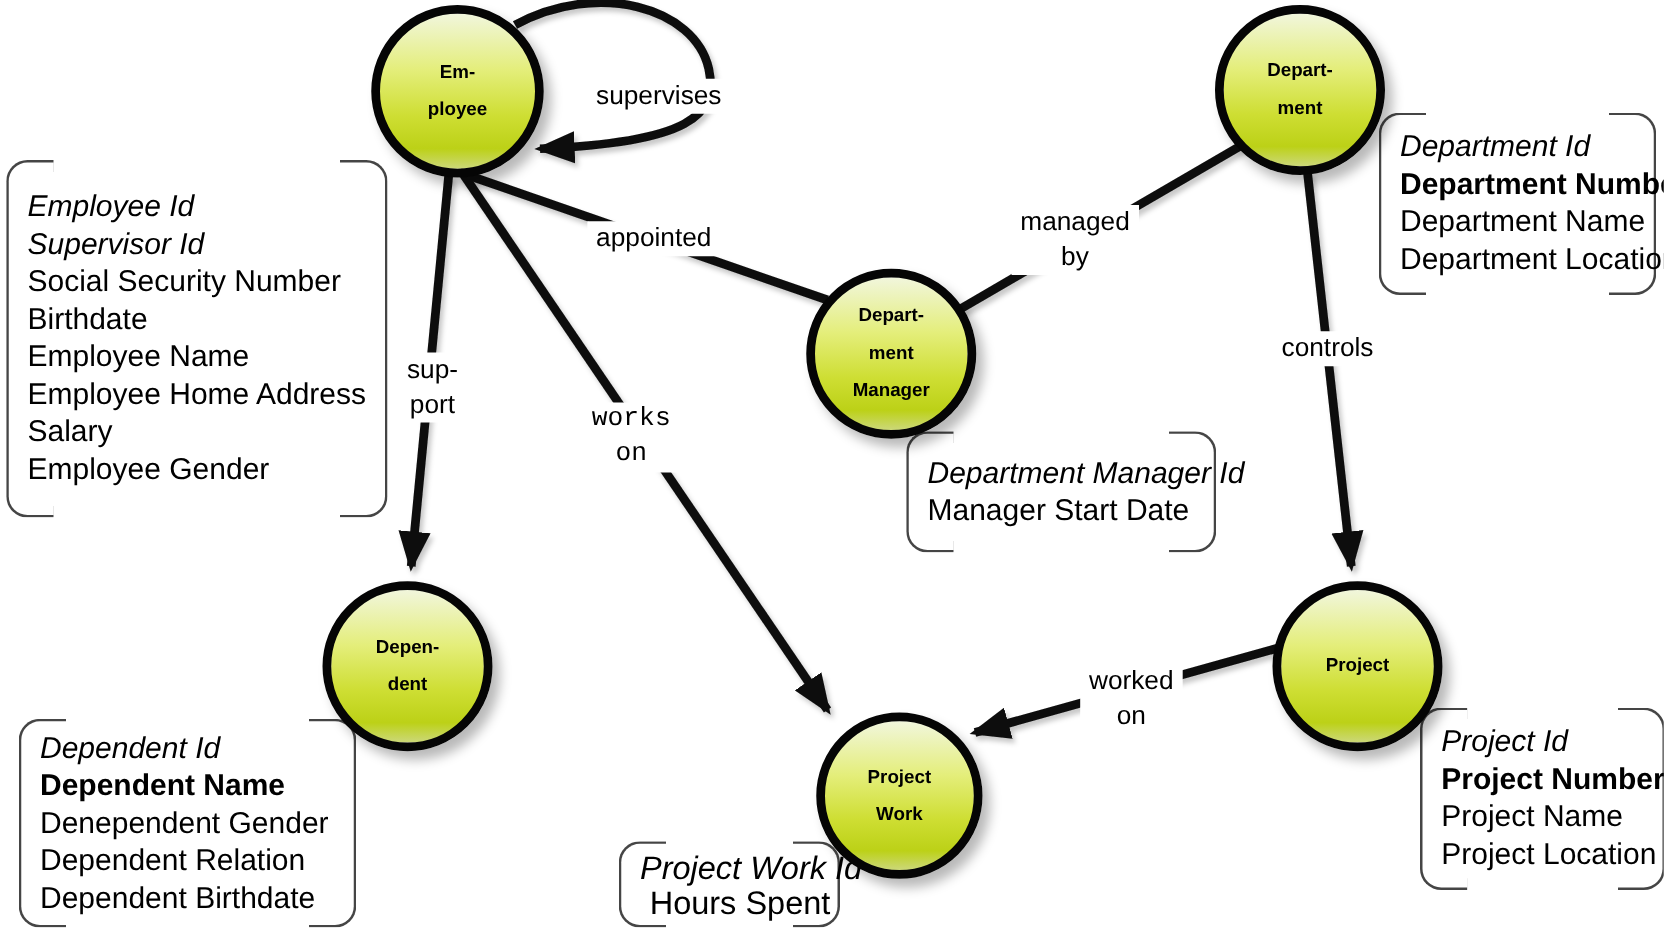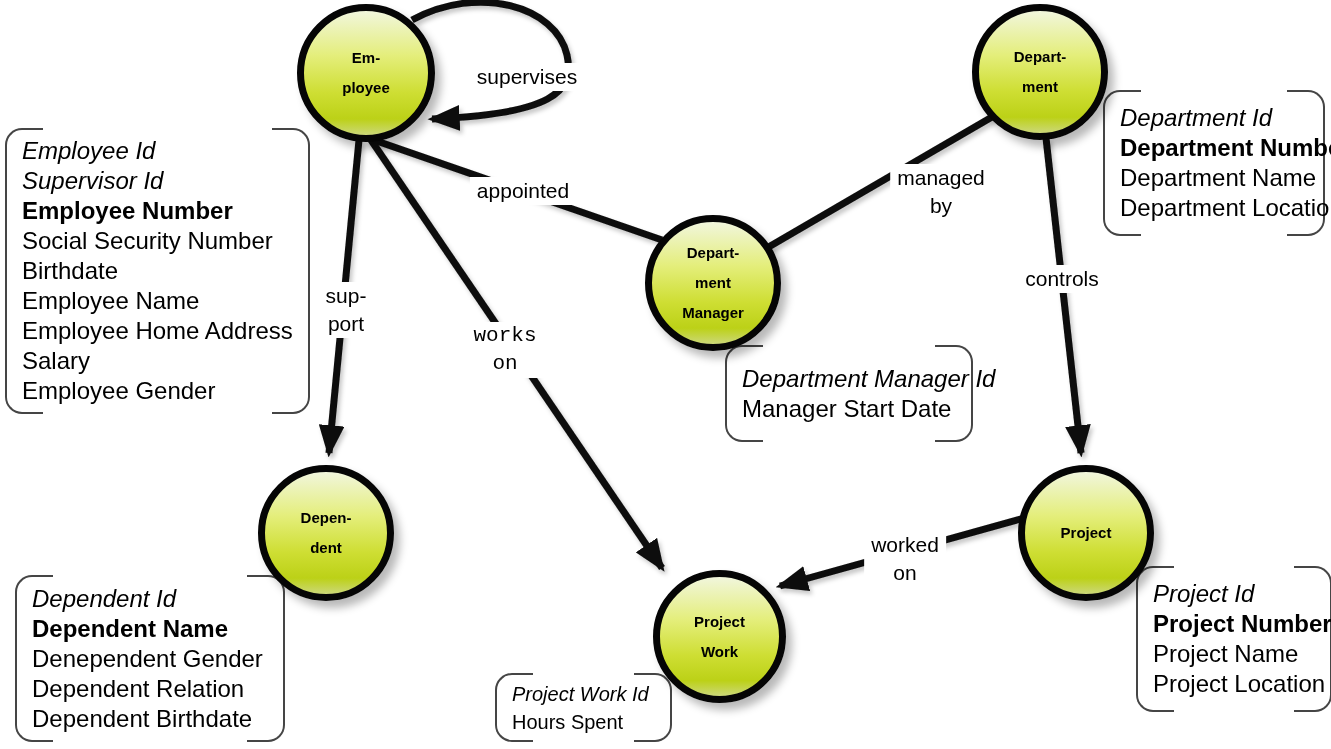--- a/index.html
+++ b/index.html
@@ -82,21 +82,20 @@
 
 <div class="node" style="left:653px;top:570px;width:119px;height:119px;">Project
 Work</div>
 
 <div class="attr-box" style="left:5px;top:128px;width:305px;height:286px;">
   <span class="bracket bracket-left"></span>
   <span class="bracket bracket-right"></span>
   <div class="attr-lines">
     <div class="attr-line italic">Employee Id</div>
     <div class="attr-line italic">Supervisor Id</div>
-    <div class="attr-line bold">Employee Number</div>
     <div class="attr-line">Social Security Number</div>
     <div class="attr-line">Birthdate</div>
     <div class="attr-line">Employee Name</div>
     <div class="attr-line">Employee Home Address</div>
     <div class="attr-line">Salary</div>
     <div class="attr-line">Employee Gender</div>
   </div>
 </div>
 
 <div class="attr-box" style="left:1103px;top:90px;width:222px;height:146px;">
@@ -138,31 +137,31 @@
     <div class="attr-line italic">Project Id</div>
     <div class="attr-line bold">Project Number</div>
     <div class="attr-line">Project Name</div>
     <div class="attr-line">Project Location</div>
   </div>
 </div>
 
 <div class="attr-box" style="left:495px;top:673px;width:177px;height:69px;">
   <span class="bracket bracket-left"></span>
   <span class="bracket bracket-right"></span>
-  <div class="attr-lines" style="font-size:20px;line-height:28px;">
+  <div class="attr-lines" style="font-size:26px;line-height:28px;text-align:center;">
     <div class="attr-line italic">Project Work Id</div>
     <div class="attr-line">Hours Spent</div>
   </div>
 </div>
 
 <div class="edge-label" style="left:527px;top:77px;text-align:center;">supervises</div>
 
 <div class="edge-label" style="left:523px;top:191px;">appointed</div>
 
-<div class="edge-label" style="left:941px;top:192px;">managed
+<div class="edge-label" style="left:860px;top:192px;">managed
 by</div>
 
 <div class="edge-label" style="left:1062px;top:279px;">controls</div>
 
 <div class="edge-label" style="left:346px;top:310px;">sup-
 port</div>
 
 <div class="edge-label" style="left:505px;top:350px;font-family:Liberation Mono, monospace;">works
 on</div>
 

